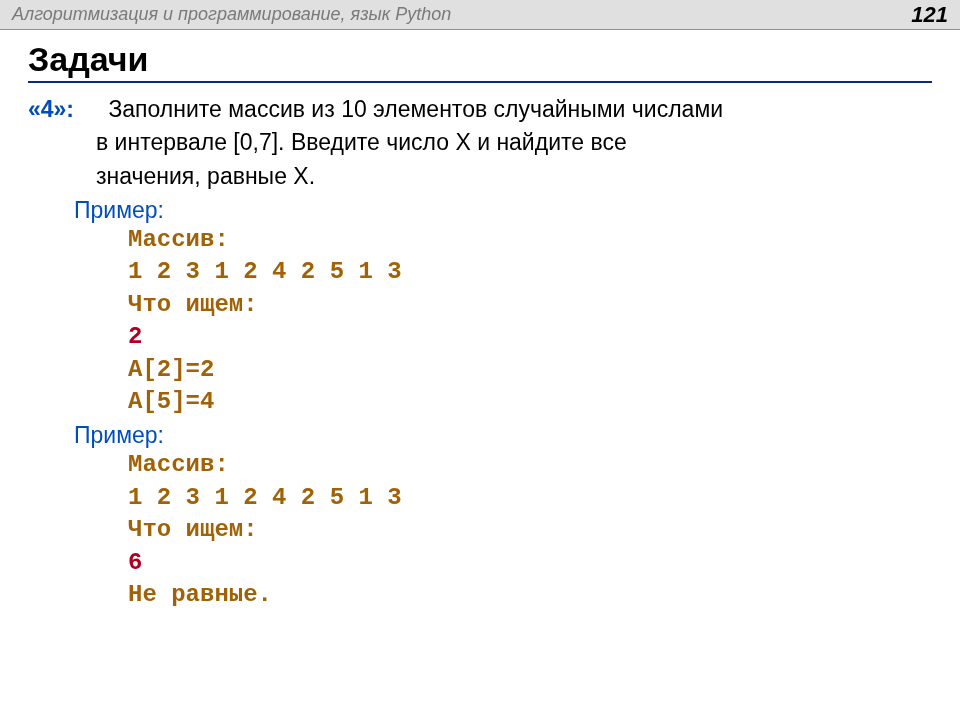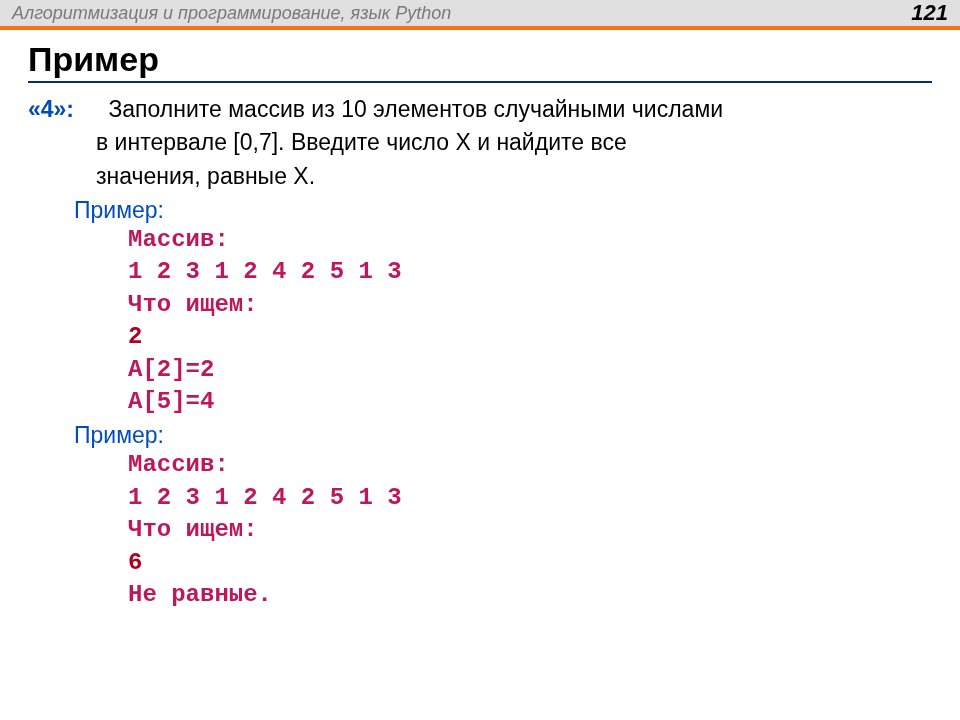--- a/index.html
+++ b/index.html
@@ -10,21 +10,21 @@
       font-family: Arial, Helvetica, sans-serif;
       position: relative;
     }
     .header-bar {
       background: #e0e0e0;
       height: 30px;
       display: flex;
       align-items: center;
       justify-content: space-between;
       padding: 0 12px;
-      border-bottom: 4px solid #f97316;
+      border-bottom: 1px solid #f97316;
     }
     .header-title {
       color: #7a7a7a;
       font-style: italic;
       font-size: 18px;
     }
     .page-number {
       color: #000;
       font-weight: bold;
       font-size: 22px;
@@ -72,34 +72,34 @@
       font-size: 23px;
       padding-left: 46px;
       margin-top: 4px;
     }
     .mono {
       font-family: 'Courier New', Courier, monospace;
       font-weight: bold;
       font-size: 24px;
       line-height: 1.35;
       padding-left: 100px;
-      color: #be185d;
+      color: #a16207;
     }
     .mono.red { color: #b00020; }
   </style>
 </head>
 <body>
 
 <div class="header-bar">
   <span class="header-title">Алгоритмизация и программирование, язык Python</span>
   <span class="page-number">121</span>
 </div>
 
 <div class="content">
-  <div class="section-title">Пример</div>
+  <div class="section-title">Задачи</div>
 
   <div class="task-block">
     <div class="task-line">
       <span class="grade-label">«4»: </span>
         <span class="task-text">Заполните массив из 10 элементов случайными числами</span>
     </div>
     <div class="task-continuation">в интервале [0,7]. Введите число X и найдите все</div>
     <div class="task-continuation">значения, равные X.</div>
 
     <div class="example-label">Пример:</div>

